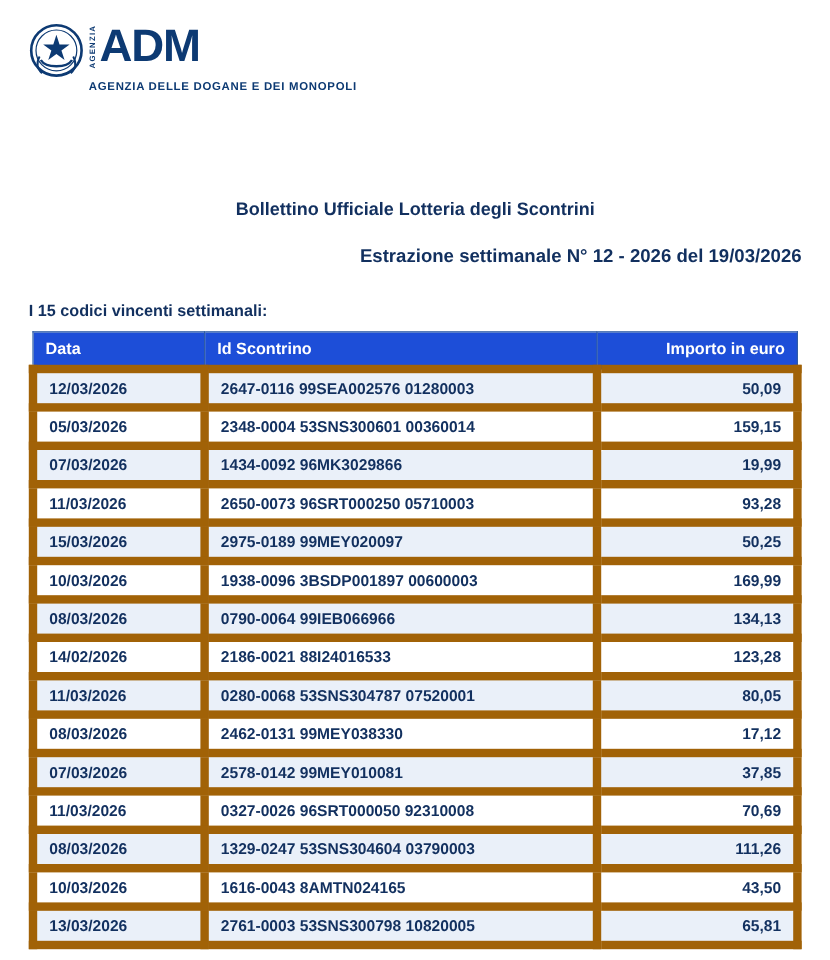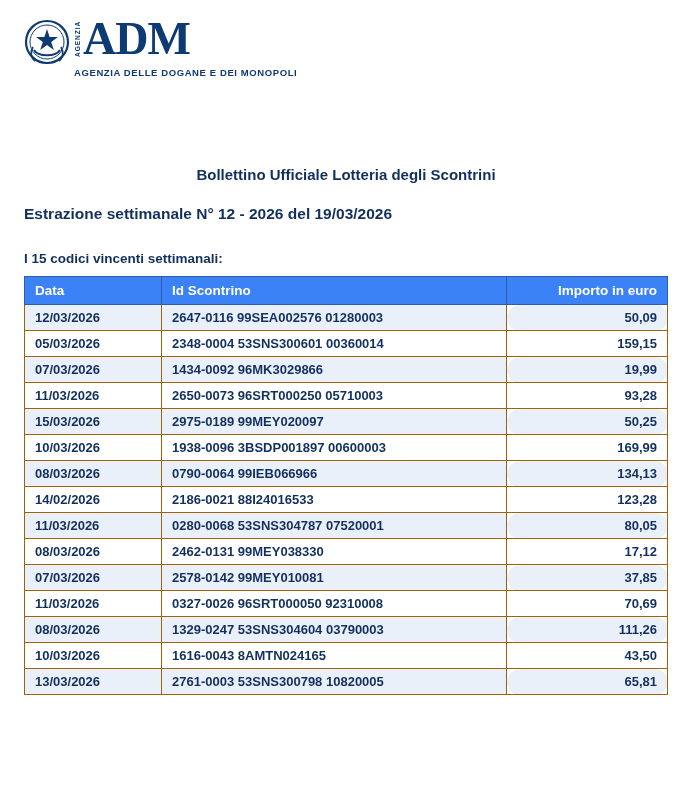--- a/index.html
+++ b/index.html
@@ -54,46 +54,46 @@
     writing-mode: vertical-rl;
     transform: rotate(180deg);
     height: 44px;
     display: flex;
     align-items: center;
     justify-content: center;
     font-weight: bold;
     margin-right: 2px;
   }
   .adm-word {
-    font-size: 46px;
+    font-size: 38px;
     line-height: 46px;
     font-weight: bold;
     color: #0d3a73;
     letter-spacing: -1px;
-    font-family: Liberation Serif, serif;
+    font-family: Liberation Sans, sans-serif;
   }
   .logo-sub {
     margin-top: 5px;
     font-size: 9.5px;
     letter-spacing: 0.6px;
     color: #0d3a73;
     font-weight: bold;
   }
 
   
   .title-main {
     margin-top: 88px;
     text-align: center;
     font-size: 15px;
     font-weight: bold;
     color: #12305f;
   }
   .title-sub {
     margin-top: 22px;
-    text-align: left;
+    text-align: right;
     font-size: 15.5px;
     font-weight: bold;
     color: #12305f;
   }
 
   
   .intro {
     margin-top: 28px;
     font-size: 13.5px;
     font-weight: bold;
@@ -101,34 +101,34 @@
   }
 
   
   table.codes {
     margin-top: 10px;
     width: 100%;
     border-collapse: collapse;
     font-size: 13px;
   }
   table.codes th {
-    background: #3b82f6;
+    background: #1d4ed8;
     color: #ffffff;
     font-weight: bold;
     text-align: left;
     padding: 6px 10px;
     border: 1px solid #2e5ca5;
     font-size: 13.5px;
   }
   table.codes th.amount {
     text-align: right;
   }
   table.codes td {
     padding: 5px 10px;
-    border: 1px solid #a16207;
+    border: 7px solid #a16207;
     color: #12305f;
     font-weight: bold;
     white-space: nowrap;
   }
   table.codes td.date {
     width: 116px;
   }
   table.codes td.amount {
     text-align: right;
     width: 140px;

